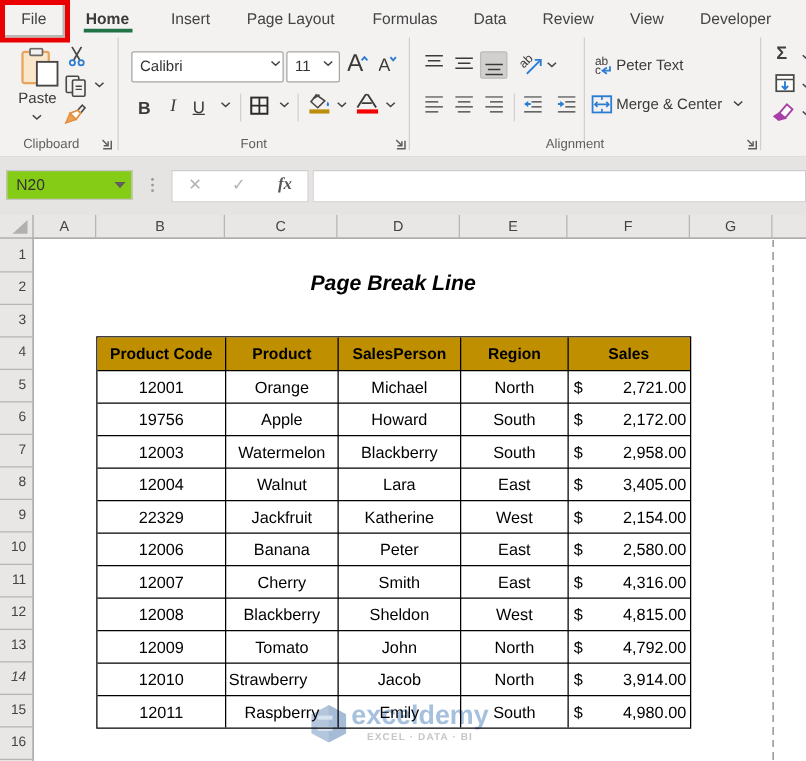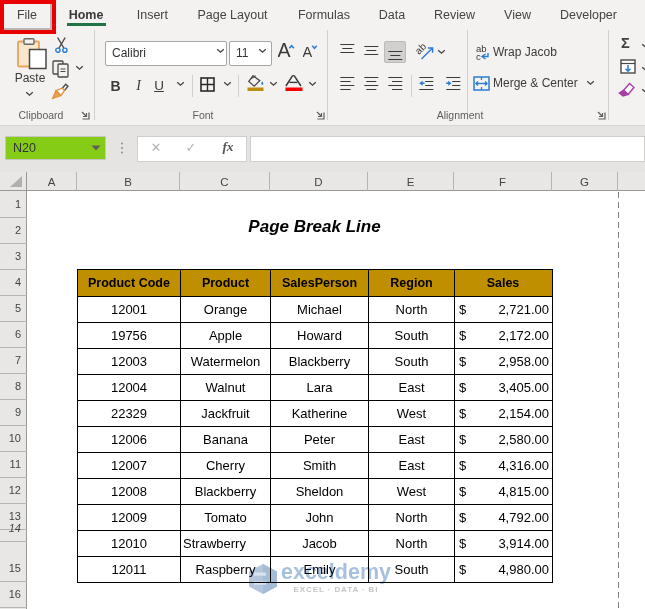--- a/index.html
+++ b/index.html
@@ -224,21 +224,21 @@
   </div>
 <div class="vsep" style="left:467px;top:30px;height:90px;"></div>
 <div id="wrap-icon" class="abs" style="left:475px;top:44.5px;">
     <svg width="16" height="15" viewBox="0 0 16 15">
       <text x="1" y="7" font-family="Liberation Sans" font-size="9.5" fill="#3b3a39">ab</text>
       <text x="1" y="14.5" font-family="Liberation Sans" font-size="9.5" fill="#3b3a39">c</text>
       <path d="M7.5 11.5 H13 V8" stroke="#2b7cd3" stroke-width="1.4" fill="none"></path>
       <path d="M10.5 9 L7 11.5 L10.5 14" stroke="#2b7cd3" stroke-width="1.4" fill="none"></path>
     </svg>
   </div>
-<div class="abs" style="left:493px;top:45px;font-size:12px;color:#3b3a39;">Wrap Jacob</div>
+<div class="abs" style="left:493px;top:45px;font-size:12px;color:#3b3a39;">Peter Text</div>
 <div id="merge-icon" class="abs" style="left:473px;top:76px;">
     <svg width="17" height="15" viewBox="0 0 17 15">
       <rect x="1" y="1" width="15" height="13" fill="none" stroke="#2b7cd3" stroke-width="1.5"></rect>
       <path d="M8.5 1 V4 M8.5 11 V14" stroke="#2b7cd3" stroke-width="1.3"></path>
       <path d="M3 7.5 H14" stroke="#2b7cd3" stroke-width="1.4"></path>
       <path d="M5 5.5 L3 7.5 L5 9.5 M12 5.5 L14 7.5 L12 9.5" stroke="#2b7cd3" stroke-width="1.4" fill="none"></path>
     </svg>
   </div>
 <div class="abs" style="left:493px;top:76px;font-size:12px;color:#3b3a39;">Merge &amp; Center</div>
 <div id="chev-merge" class="abs" style="left:585.5px;top:79.5px;">
@@ -328,21 +328,21 @@
 <div class="rowhdr" style="top:270px;">4</div>
 <div class="rowhdr" style="top:296px;">5</div>
 <div class="rowhdr" style="top:322px;">6</div>
 <div class="rowhdr" style="top:348px;">7</div>
 <div class="rowhdr" style="top:374px;">8</div>
 <div class="rowhdr" style="top:400px;">9</div>
 <div class="rowhdr" style="top:426px;">10</div>
 <div class="rowhdr" style="top:452px;">11</div>
 <div class="rowhdr" style="top:478px;">12</div>
 <div class="rowhdr" style="top:504px;">13</div>
-<div class="rowhdr" style="top:516px;font-style:italic;">14</div>
+<div class="rowhdr" style="top:530px;font-style:italic;">14</div>
 <div class="rowhdr" style="top:556px;">15</div>
 <div class="rowhdr" style="top:582px;">16</div>
 
 <div class="abs" style="left:77px;top:270px;width:475px;height:312px;background:#fff;z-index:2;"></div>
 
 <div class="abs" style="z-index:3;left:249px;top:564px;width:28px;height:30px;">
     <svg width="28" height="30" viewBox="0 0 28 30">
       <polygon points="14,0 28,7.5 28,22.5 14,30 0,22.5 0,7.5" fill="#b3c6dc"></polygon>
       <polygon points="14,0 28,7.5 28,22.5 14,30" fill="#a5bbd6"></polygon>
       <rect x="5" y="8.5" width="12" height="3.2" fill="#d9e3f0"></rect>

